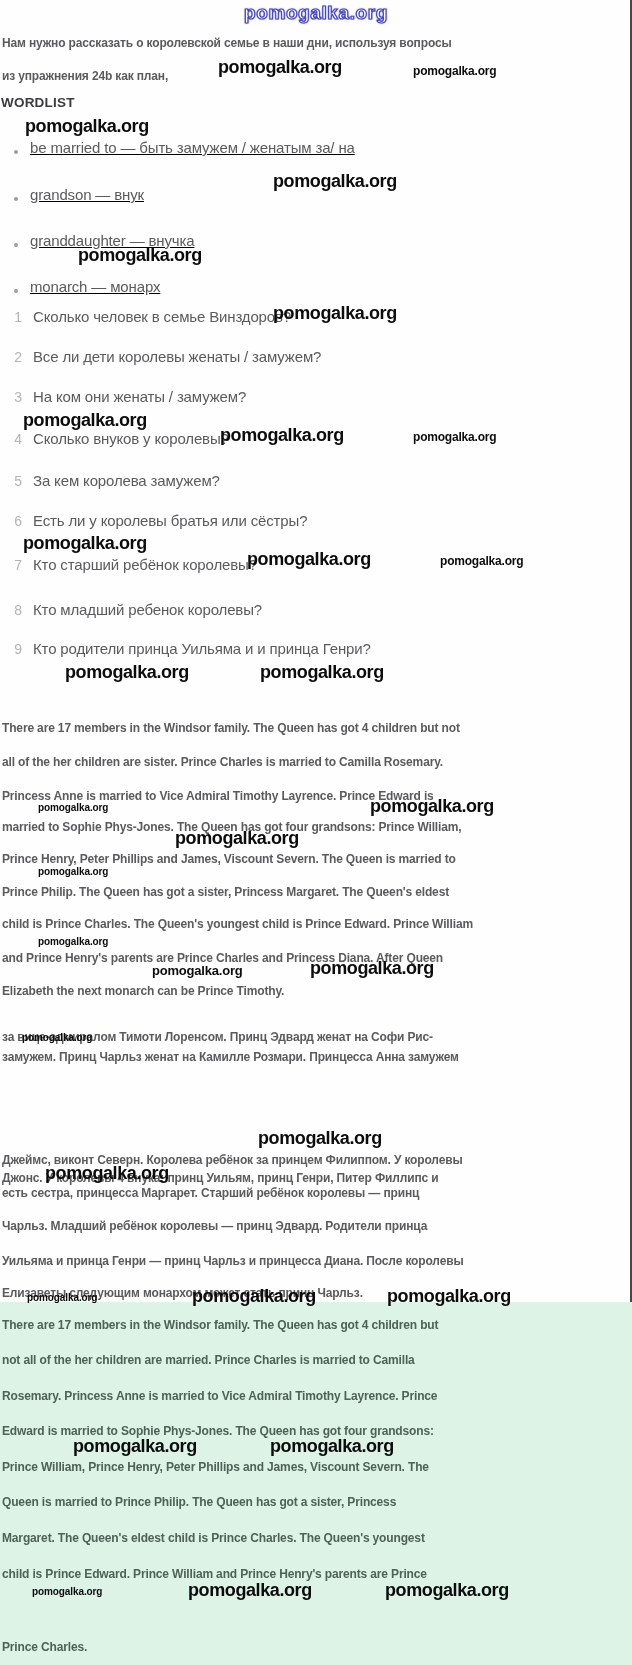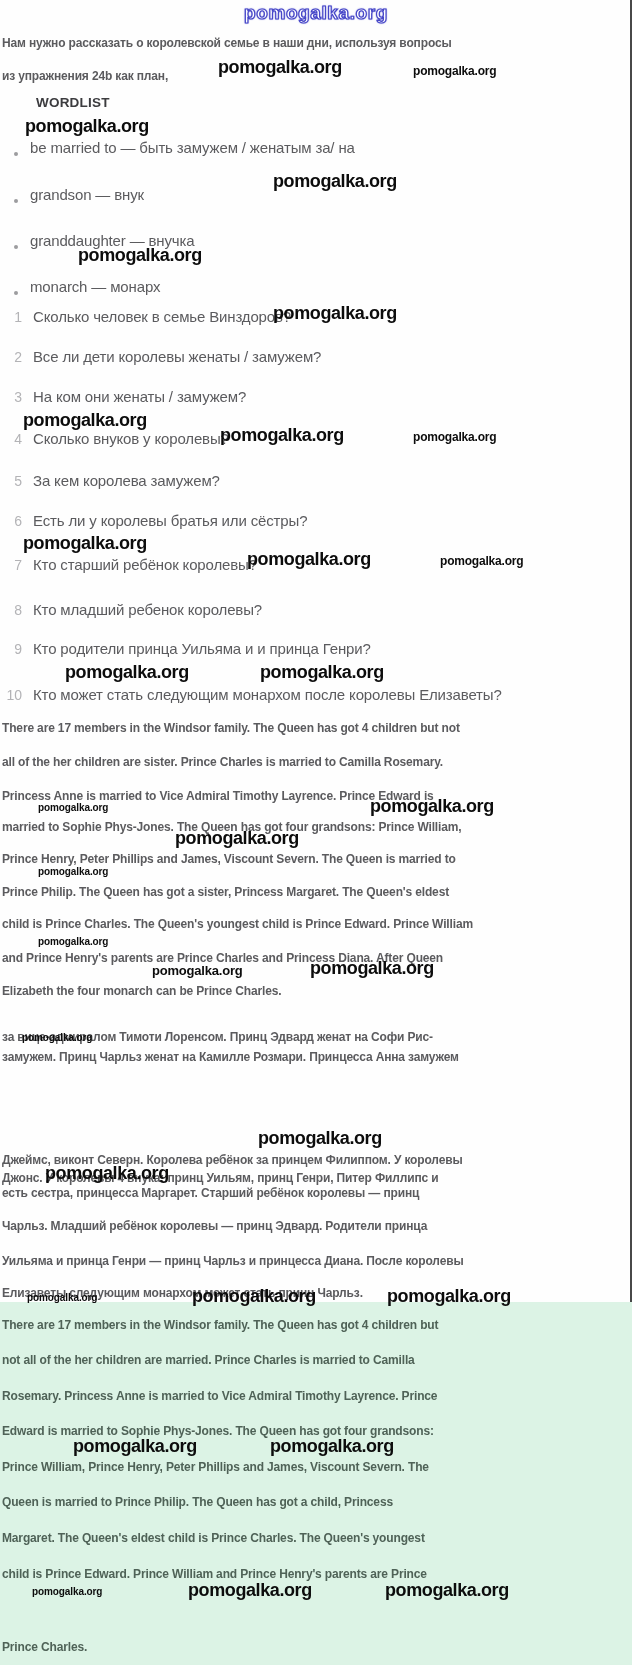--- a/index.html
+++ b/index.html
@@ -16,23 +16,23 @@
     font-size:12px;line-height:20px;
     color:var(--body-text,#5b5b5e);
     letter-spacing:-0.15px;
     white-space:nowrap;
     font-weight:bold;
   }
   .gln{color:var(--highlight-text,#4f6257);}
   .heading{
     position:absolute;left:1px;
     font-size:13.5px;font-weight:800;
-    color:#3c3c3f;letter-spacing:0.2px;margin-left:35px;
+    color:#3c3c3f;letter-spacing:0.2px;
   }
-  .b{position:absolute;left:0;display:flex;align-items:flex-end;}
+  .b{position:absolute;left:0;display:flex;align-items:center;text-decoration:underline;}
   .dot{flex:none;width:4px;height:4px;border-radius:50%;background:#9c9c9f;margin:8px 12px 0 14px;}
   .bt{font-size:15px;color:var(--body-text,#5b5b5e);letter-spacing:-0.15px;white-space:nowrap;}
   .q{position:absolute;left:0;display:flex;align-items:flex-start;}
   .qn{flex:none;width:22px;text-align:right;margin-right:11px;font-size:14px;color:var(--muted-number,#b3b3b6);padding-top:1px;}
   .qt{font-size:15px;color:var(--body-text,#5b5b5e);letter-spacing:-0.15px;white-space:nowrap;}
   #highlight{
     position:absolute;left:0;top:1302px;width:632px;height:363px;
     background:var(--highlight-bg,#dcf3e5);
   }
   .wm{position:absolute;white-space:nowrap;color:var(--watermark-black,#0c0c0c);}
@@ -106,50 +106,46 @@
       <span class="qt">Кто старший ребёнок королевы?</span>
     </div>
   <div class="q" style="top:601px">
       <span class="qn">8</span>
       <span class="qt">Кто младший ребенок королевы?</span>
     </div>
   <div class="q" style="top:640px">
       <span class="qn">9</span>
       <span class="qt">Кто родители принца Уильяма и и принца Генри?</span>
     </div>
-  <div class="q" style="top:686px">
-      <span class="qn">10</span>
-      <span class="qt">Кто может стать следующим монархом после королевы Елизаветы?</span>
-    </div>
 
   <div class="ln" style="top:718px">There are 17 members in the Windsor family. The Queen has got 4 children but not</div>
   <div class="ln" style="top:752px">all of the her children are sister. Prince Charles is married to Camilla Rosemary.</div>
   <div class="ln" style="top:786px">Princess Anne is married to Vice Admiral Timothy Layrence. Prince Edward is</div>
   <div class="ln" style="top:817px">married to Sophie Phys-Jones. The Queen has got four grandsons: Prince William,</div>
   <div class="ln" style="top:849px">Prince Henry, Peter Phillips and James, Viscount Severn. The Queen is married to</div>
   <div class="ln" style="top:882px">Prince Philip. The Queen has got a sister, Princess Margaret. The Queen's eldest</div>
   <div class="ln" style="top:914px">child is Prince Charles. The Queen's youngest child is Prince Edward. Prince William</div>
   <div class="ln" style="top:948px">and Prince Henry's parents are Prince Charles and Princess Diana. After Queen</div>
-  <div class="ln" style="top:981px">Elizabeth the four monarch can be Prince Charles.</div>
+  <div class="ln" style="top:981px">Elizabeth the next monarch can be Prince Timothy.</div>
 
   <div class="ln" style="top:1047px">замужем. Принц Чарльз женат на Камилле Розмари. Принцесса Анна замужем</div>
   <div class="ln" style="top:1027px">за вице-адмиралом Тимоти Лоренсом. Принц Эдвард женат на Софи Рис-</div>
   <div class="ln" style="top:1168px">Джонс. У королевы 4 внука: принц Уильям, принц Генри, Питер Филлипс и</div>
   <div class="ln" style="top:1150px">Джеймс, виконт Северн. Королева ребёнок за принцем Филиппом. У королевы</div>
   <div class="ln" style="top:1216px">Чарльз. Младший ребёнок королевы — принц Эдвард. Родители принца</div>
   <div class="ln" style="top:1183px">есть сестра, принцесса Маргарет. Старший ребёнок королевы — принц</div>
   <div class="ln" style="top:1251px">Уильяма и принца Генри — принц Чарльз и принцесса Диана. После королевы</div>
   <div class="ln" style="top:1283px">Елизаветы следующим монархом может стать принц Чарльз.</div>
 
   <div class="ln gln" style="top:1315px">There are 17 members in the Windsor family. The Queen has got 4 children but</div>
   <div class="ln gln" style="top:1350px">not all of the her children are married. Prince Charles is married to Camilla</div>
   <div class="ln gln" style="top:1386px">Rosemary. Princess Anne is married to Vice Admiral Timothy Layrence. Prince</div>
   <div class="ln gln" style="top:1421px">Edward is married to Sophie Phys-Jones. The Queen has got four grandsons:</div>
   <div class="ln gln" style="top:1457px">Prince William, Prince Henry, Peter Phillips and James, Viscount Severn. The</div>
-  <div class="ln gln" style="top:1492px">Queen is married to Prince Philip. The Queen has got a child, Princess</div>
+  <div class="ln gln" style="top:1492px">Queen is married to Prince Philip. The Queen has got a sister, Princess</div>
   <div class="ln gln" style="top:1528px">Margaret. The Queen's eldest child is Prince Charles. The Queen's youngest</div>
   <div class="ln gln" style="top:1564px">child is Prince Edward. Prince William and Prince Henry's parents are Prince</div>
   <div class="ln gln" style="top:1637px">Prince Charles.</div>
 
   <span class="wm-outline">pomogalka.org</span>
 
   <span class="wm wmb" style="left:218px;top:57px">pomogalka.org</span>
   <span class="wm wms" style="left:413px;top:64px">pomogalka.org</span>
   <span class="wm wmb" style="left:25px;top:116px">pomogalka.org</span>
   <span class="wm wmb" style="left:273px;top:171px">pomogalka.org</span>

